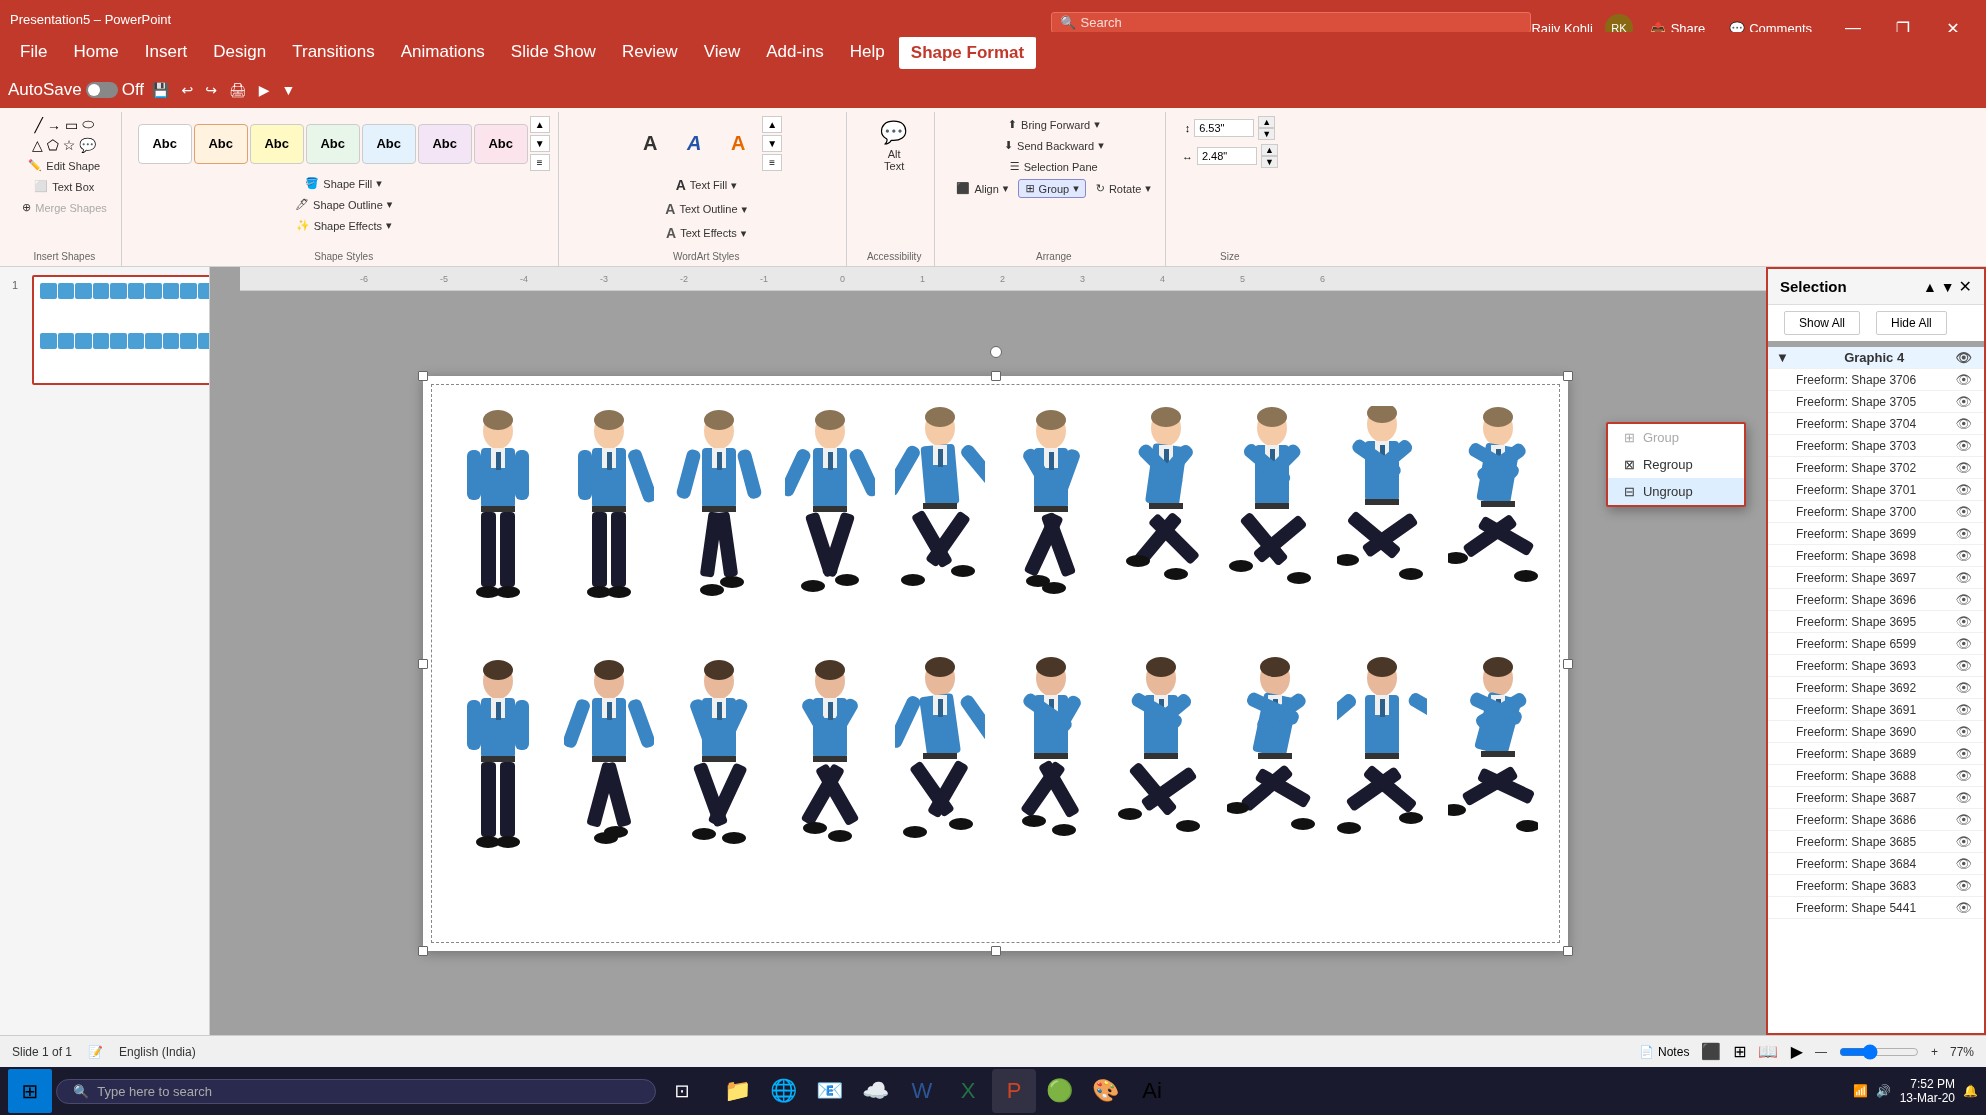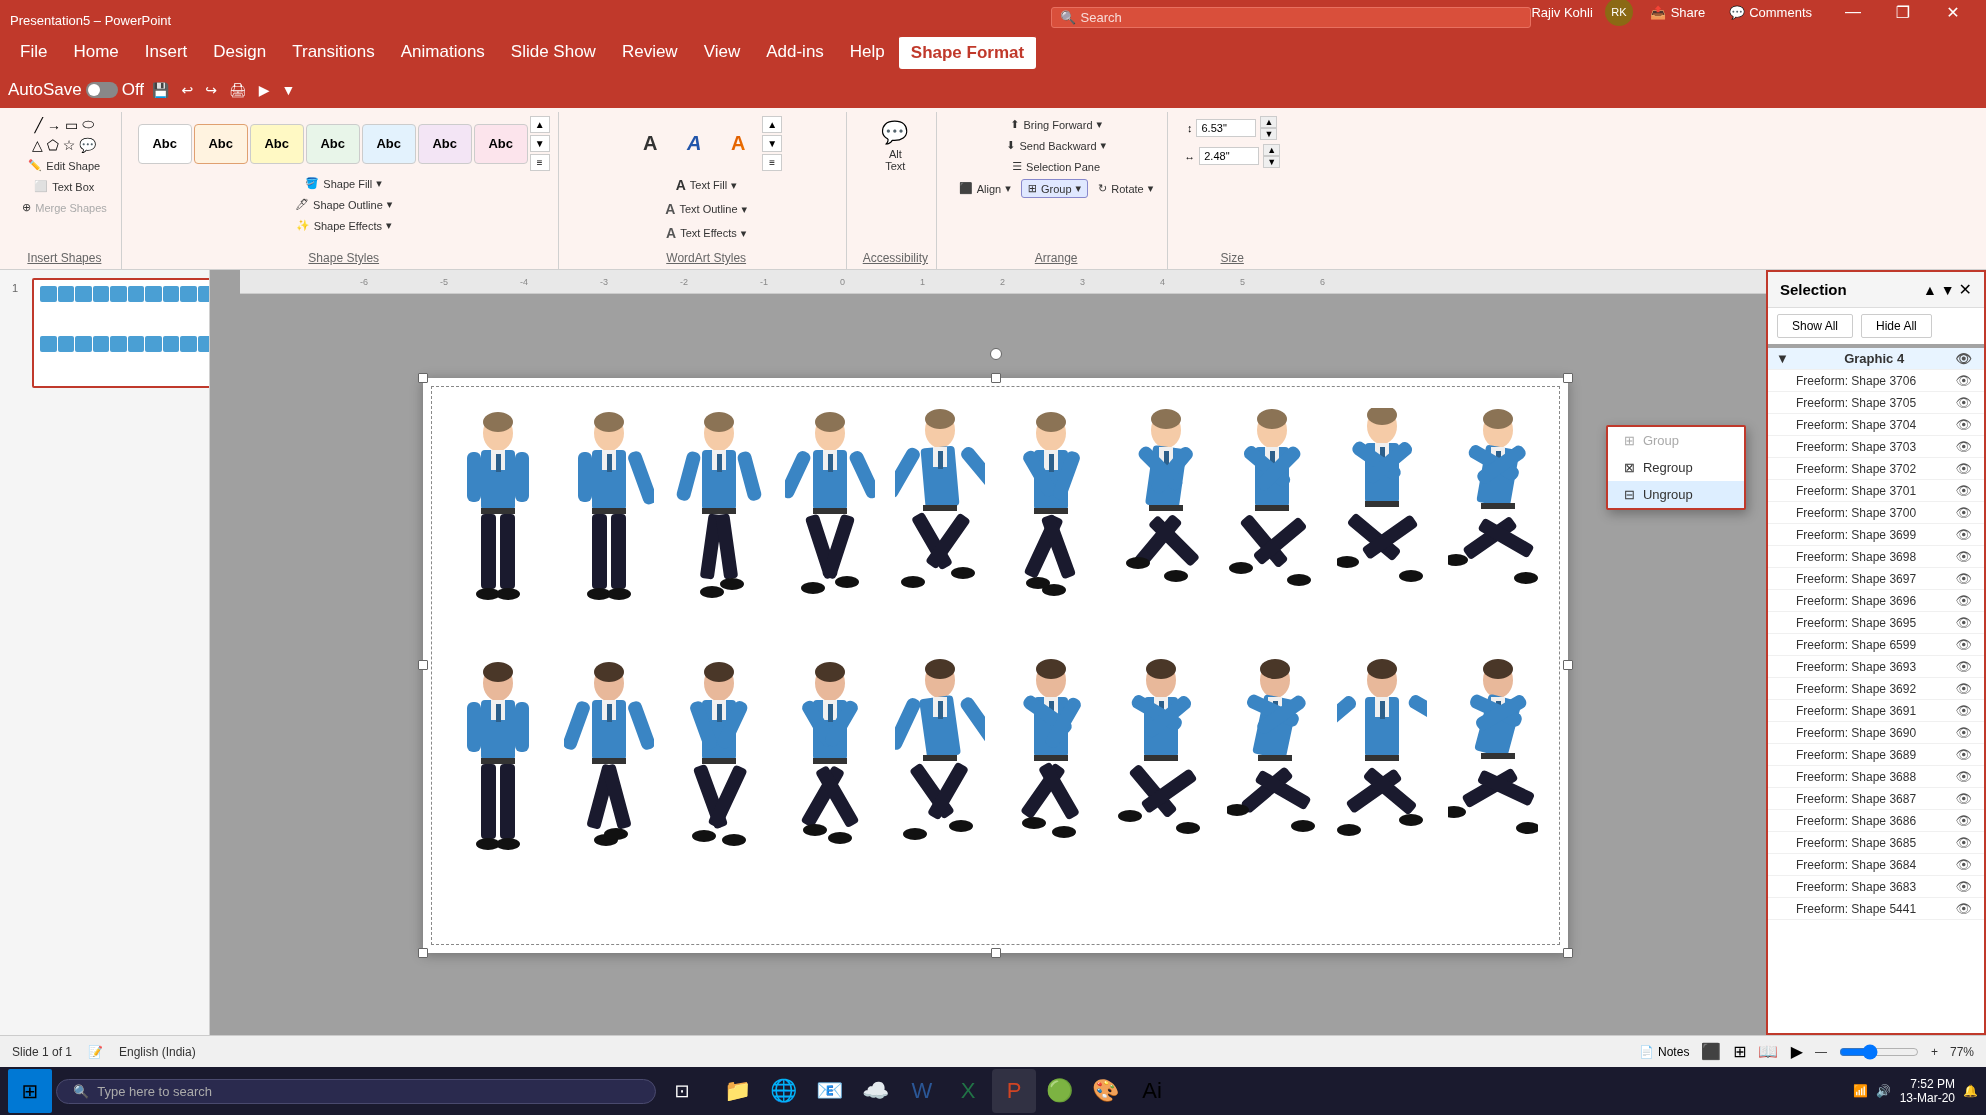--- a/index.html
+++ b/index.html
@@ -3,23 +3,23 @@
   <meta charset="utf-8">
   <style>
     * { box-sizing: border-box; margin: 0; padding: 0; font-family: 'Segoe UI', Arial, sans-serif; }
     body { width: 1986px; height: 1115px; overflow: hidden; background: #f0f0f0; display: flex; flex-direction: column; }
 
     
     .title-bar {
       height: 32px;
       background: #c0392b;
       display: flex;
-      align-items: flex-end;
+      align-items: flex-start;
       justify-content: space-between;
-      padding: 4px 10px;
+      padding: 12px 10px;
       color: white;
       font-size: 13px;
     }
     .title-bar-center { display: flex; align-items: center; gap: 8px; }
     .search-bar {
       display: flex;
       align-items: center;
       background: #d94f3b;
       border: 1px solid #e87060;
       border-radius: 3px;
@@ -74,26 +74,25 @@
       display: flex;
       flex-direction: column;
       align-items: center;
       padding: 4px 8px;
       border-right: 1px solid #d0d0d0;
       gap: 4px;
       min-width: 80px;
     }
     .ribbon-group:last-child { border-right: none; }
     .ribbon-group-label {
-      font-size: 12px;
+      font-size: 10px;
       color: #666;
       margin-top: auto;
       padding-top: 4px;
       text-align: left;
-      text-decoration: underline;
     }
     .ribbon-row { display: flex; gap: 4px; align-items: center; }
     .ribbon-btn {
       display: flex;
       flex-direction: column;
       align-items: center;
       justify-content: center;
       padding: 4px 6px;
       cursor: pointer;
       border-radius: 3px;
@@ -298,23 +297,23 @@
       align-items: center;
       justify-content: space-between;
       padding: 8px 12px;
       font-size: 15px;
       font-weight: 600;
       background: #f5f5f5;
       border-bottom: 1px solid #ddd;
     }
     .selection-pane-actions {
       display: flex;
-      gap: 8px;
-      padding: 6px 9px;
-      border-bottom: 4px solid #a3a3a3;
+      gap: 16px;
+      padding: 6px 16px;
+      border-bottom: 6px solid #a3a3a3;
     }
     .sp-action-btn {
       padding: 4px 14px;
       border: 1px solid #ccc;
       background: white;
       cursor: pointer;
       font-size: 12px;
       border-radius: 2px;
     }
     .selection-list {

